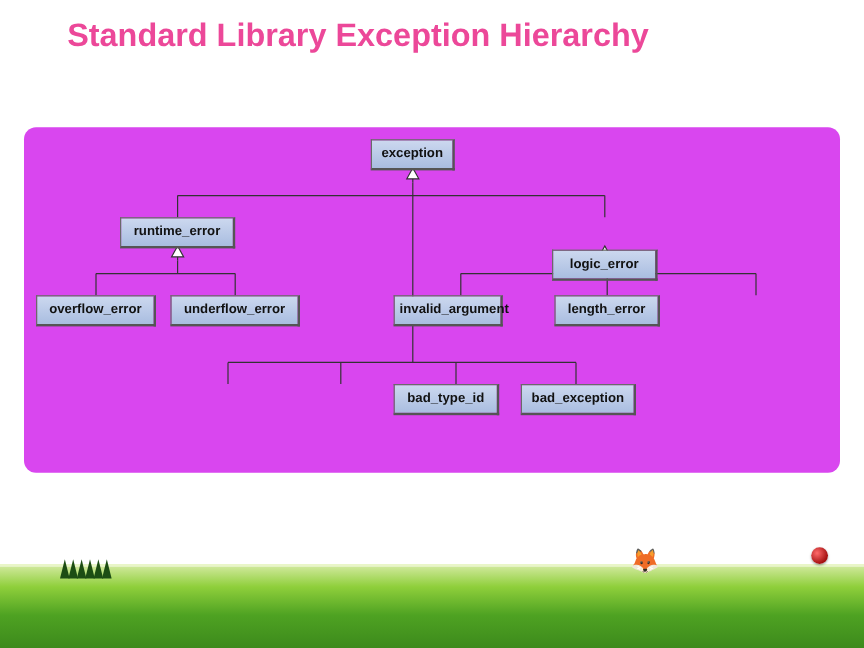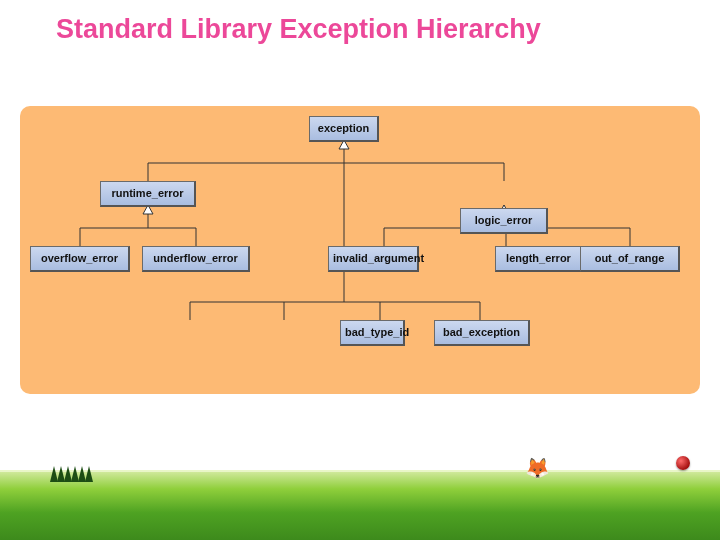--- a/index.html
+++ b/index.html
@@ -13,21 +13,21 @@
   .title {
     font-size: 27px;
     font-weight: 700;
     color: #ec4899;
     padding: 14px 0 0 56px;
   }
   .panel {
     position: absolute;
     left: 20px; top: 106px;
     width: 680px; height: 288px;
-    background: #fdba74;
+    background: #d946ef;
     border-radius: 10px;
   }
   .node {
     position: absolute;
     background: linear-gradient(#ccd8ef, #a9bde0);
     border: 1px solid #6a6a6a;
     border-right: 2px solid #555;
     border-bottom: 2px solid #555;
     font: 700 11px/1 Arial, sans-serif;
     color: #111;
@@ -126,24 +126,23 @@
   </svg>
 
   <div class="node" style="left:289px; top:10px; width:70px;">exception</div>
 
   <div class="node" style="left:80px; top:75px; width:96px;">runtime_error</div>
   <div class="node" style="left:440px; top:75px; width:88px;margin-top:27px;">logic_error</div>
 
   <div class="node" style="left:10px; top:140px; width:100px;">overflow_error</div>
   <div class="node" style="left:122px; top:140px; width:108px;">underflow_error</div>
   <div class="node" style="left:308px; top:140px; width:91px;">invalid_argument</div>
-  <div class="node" style="left:442px; top:140px; width:88px;margin-left:33px;">length_error</div>
-  <div class="node" style="left:560px; top:140px; width:100px;">out_of_range</div>
+  <div class="node" style="left:442px; top:140px; width:88px;">length_error</div>
 
-  <div class="node" style="left:320px; top:214px; width:65px;">bad_type_id</div>
+  <div class="node" style="left:308px; top:214px; width:88px;">bad_type_id</div>
   <div class="node" style="left:414px; top:214px; width:96px;">bad_exception</div>
 </div>
 
 <div class="grass-fade"></div>
 <div class="grass"></div>
 <div class="trees">
   <span></span><span></span><span></span><span></span><span></span><span></span>
 </div>
 <div class="fox">🦊</div>
 <div class="dot"></div>

